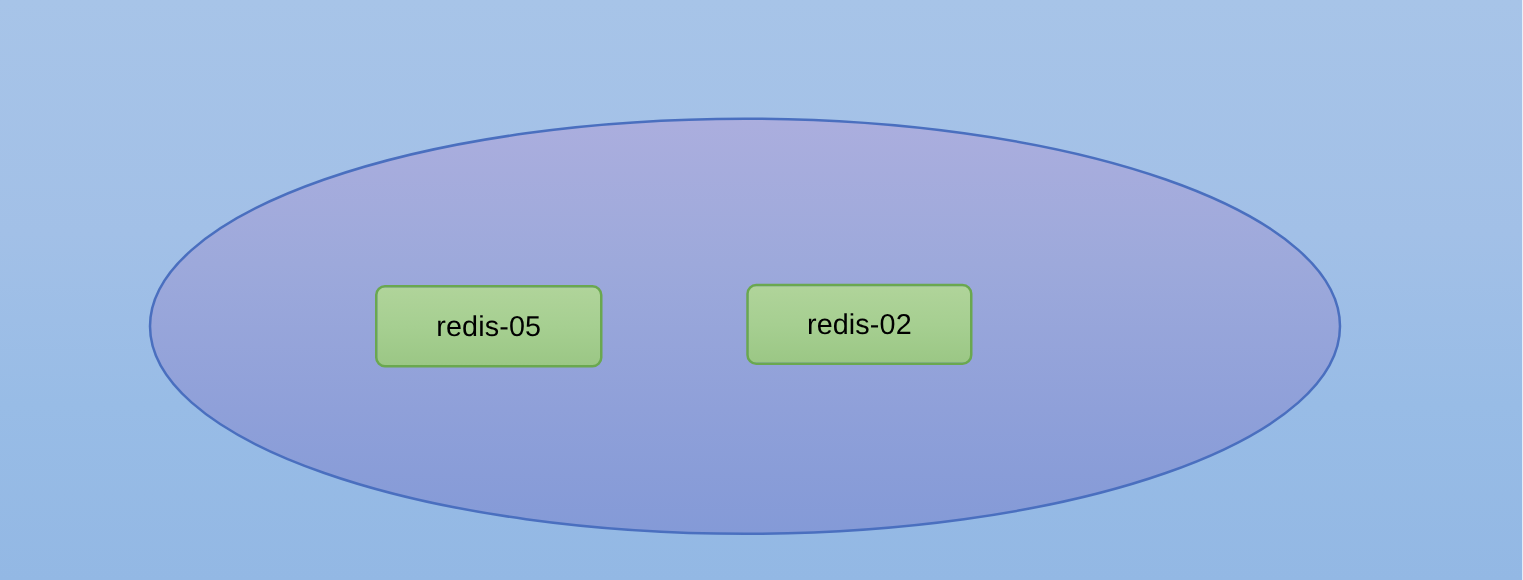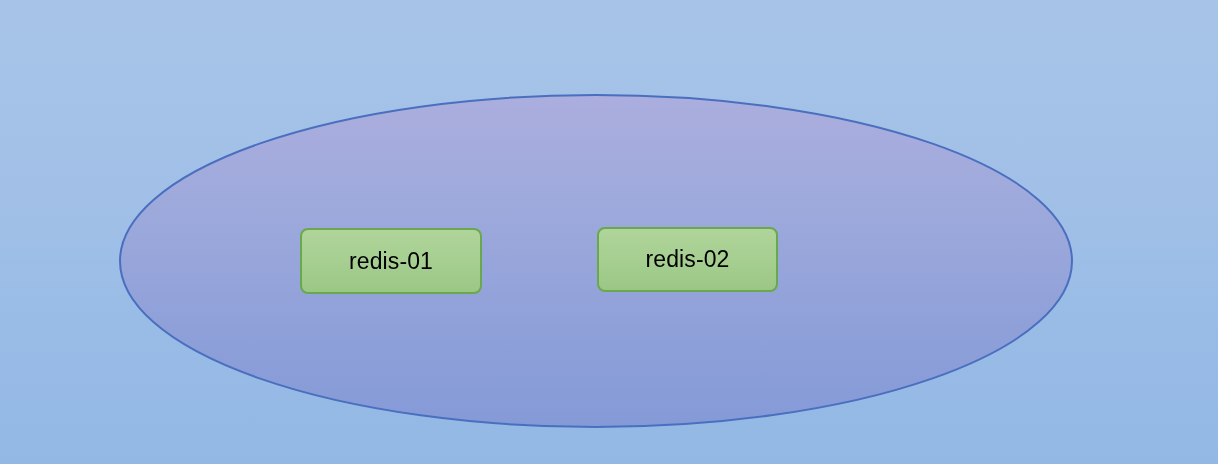--- a/index.html
+++ b/index.html
@@ -65,20 +65,20 @@
         <stop offset="0%" stop-color="#abaede"></stop>
         <stop offset="35%" stop-color="#9da9db"></stop>
         <stop offset="70%" stop-color="#8fa0d9"></stop>
         <stop offset="100%" stop-color="#849ad7"></stop>
       </linearGradient>
     </defs>
     <ellipse cx="596" cy="261" rx="476" ry="166" fill="url(#ellipseFill)" stroke="#4a6fbf" stroke-width="2"></ellipse>
   </svg>
 
   <div class="node-box" id="node-redis-01" style="background:linear-gradient(to bottom,#b0d49a 0%,#a6cf91 50%,#9bc785 100%);border:2px solid #6aa84f;">
-    <span class="node-label">redis-01</span>
+    <span class="node-label">redis-05</span>
   </div>
 
   <div class="node-box" id="node-redis-02" style="background:linear-gradient(to bottom,#b0d49a 0%,#a6cf91 50%,#9bc785 100%);border:2px solid #6aa84f;">
     <span class="node-label">redis-02</span>
   </div>
 
 </div>
 
 </body></html>

